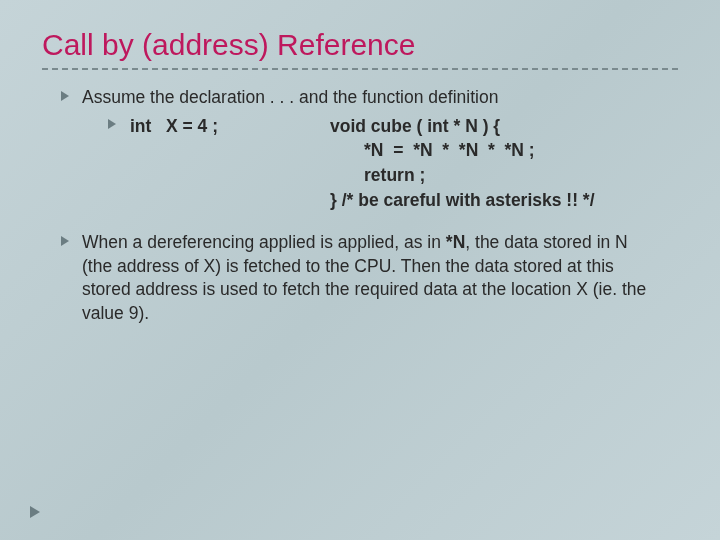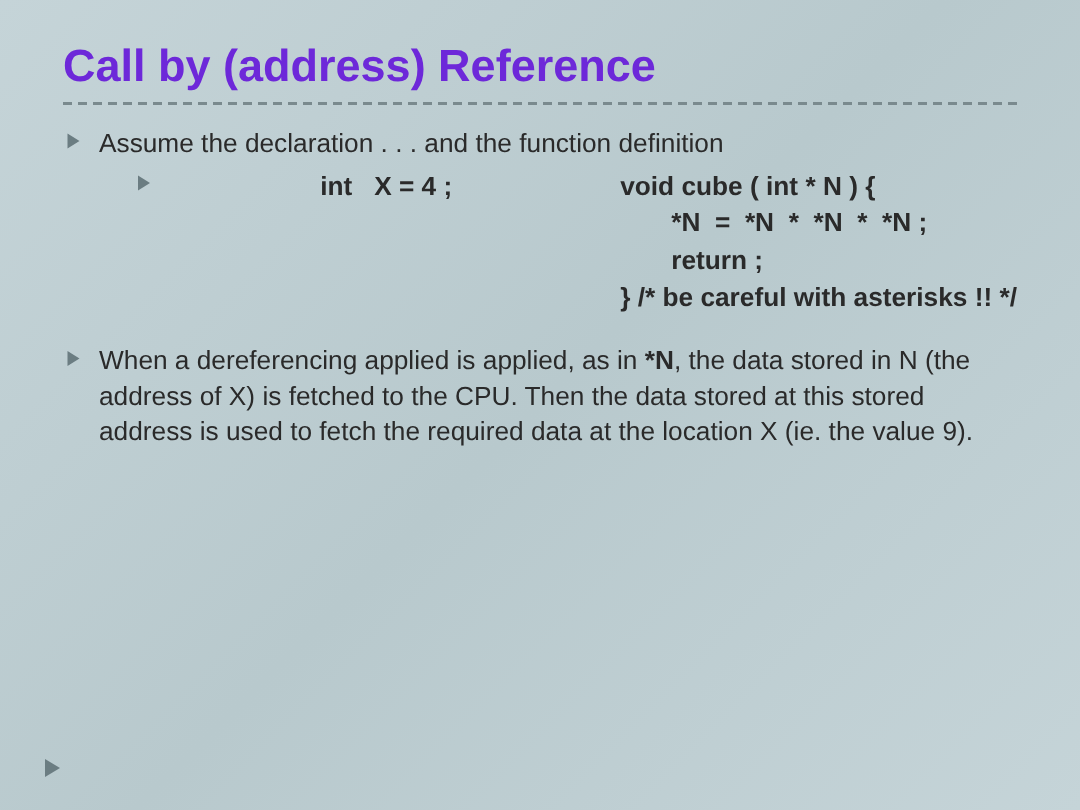--- a/index.html
+++ b/index.html
@@ -13,33 +13,33 @@
     overflow: hidden;
   }
   .slide {
     padding: 28px 42px 20px 42px;
     box-sizing: border-box;
     width: 100%;
     height: 100%;
   }
   .title {
     font-size: 30px;
-    font-weight: bold;
-    color: #6d28d9;
+    font-weight: normal;
+    color: #be185d;
     margin: 0 0 6px 0;
   }
   .title-underline {
     border: none;
     border-top: 2px dashed #7a8a8e;
     margin: 0 0 14px 0;
   }
   ul.top {
     list-style: none;
     padding: 0;
-    margin: 0;
+    margin: 16px;
   }
   ul.top > li {
     position: relative;
     padding-left: 24px;
     margin-bottom: 18px;
     font-size: 17.5px;
     line-height: 1.35;
   }
   ul.top > li::before {
     content: "";
@@ -71,21 +71,20 @@
     width: 0;
     height: 0;
     border-top: 5px solid transparent;
     border-bottom: 5px solid transparent;
     border-left: 8px solid #6b7d82;
   }
   .code-block {
     display: flex;
     flex-direction: row;
     gap: 0;
-    justify-content: flex-end;
   }
   .decl {
     font-weight: bold;
     white-space: pre;
     min-width: 200px;
   }
   .func {
     font-weight: bold;
     white-space: pre;
   }

